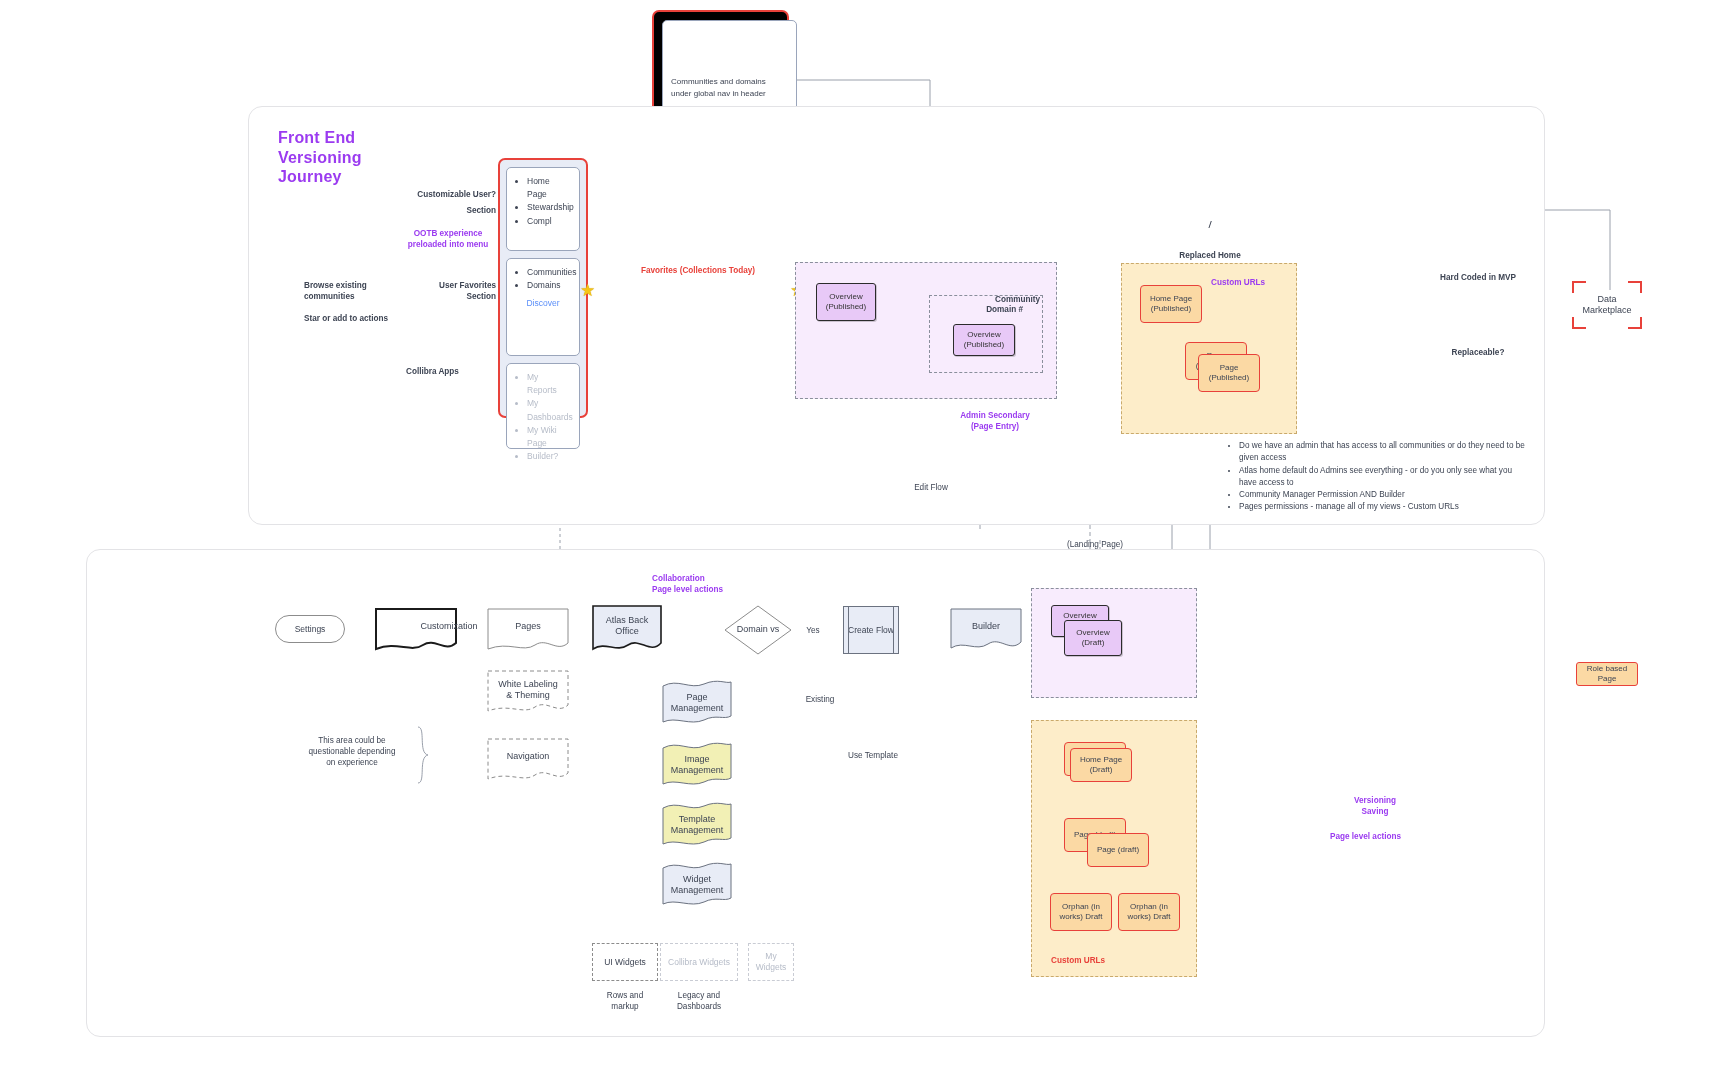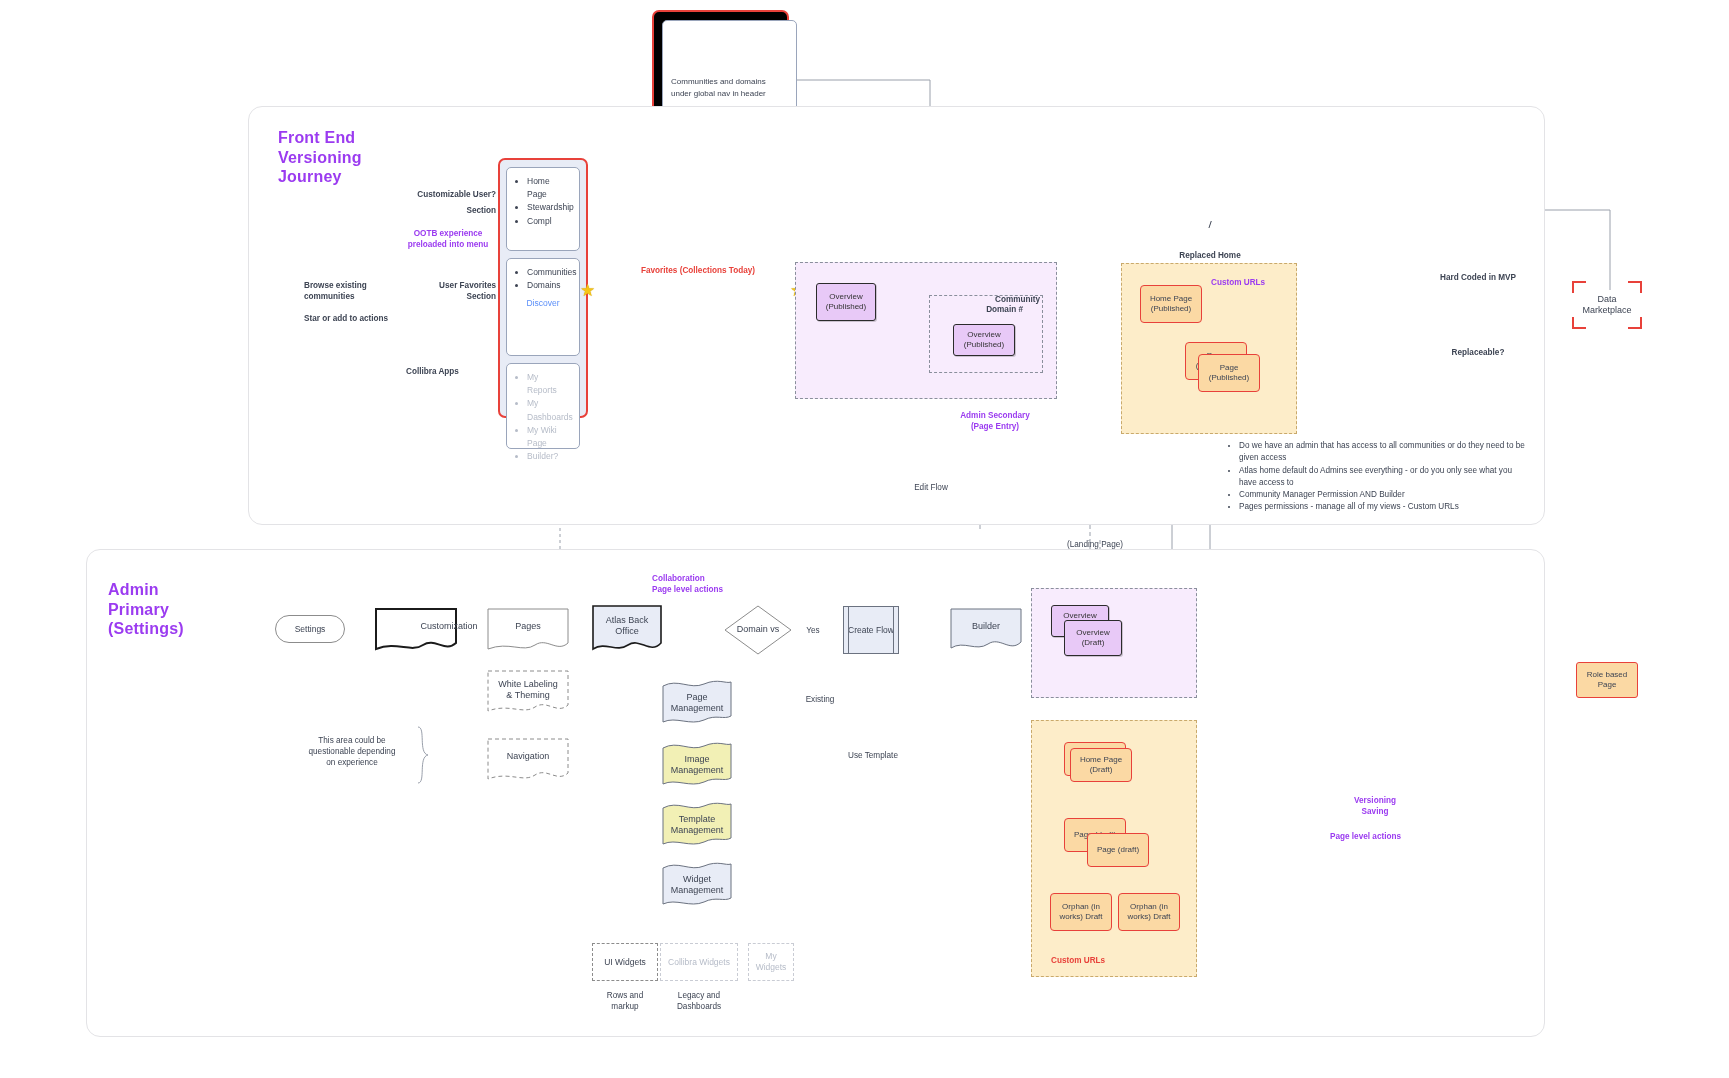--- a/index.html
+++ b/index.html
@@ -212,25 +212,20 @@
     <ul>
       <li>Do we have an admin that has access to all communities or do they need to be given access</li>
       <li>Atlas home default do Admins see everything - or do you only see  what you have access to</li>
       <li>Community Manager Permission AND Builder</li>
       <li>Pages permissions - manage all of my views - Custom URLs</li>
     </ul>
   </div>
 
   <div class="abs lane" style="left:86px;top:549px;width:1459px;height:488px;"></div>
 
-  <div class="abs lane-title" style="left:108px;top:580px;width:140px;">
-    <div>Admin</div>
-    <div>Primary</div>
-    <div>(Settings)</div>
-  </div>
 
   <div class="abs stadium box" style="left:275px;top:615px;width:70px;height:28px;">Settings</div>
 
   <div class="abs" style="left:375px;top:608px;width:82px;height:45px;">
     <svg width="82" height="45" viewBox="0 0 82 45" style="position:absolute;left:0;top:0;">
       <path d="M1,1 H81 V35 C70,45 60,29 48,37 C36,45 22,33 1,41 Z" fill="#ffffff" stroke="#1b1b1b" stroke-width="2"></path>
     </svg>
     <div class="box" style="position:absolute;left:0;top:0;width:82px;height:38px;padding-left:33px;">Customization</div>
   </div>
 
@@ -355,16 +350,16 @@
 
   <div class="abs orange-node box" style="left:1050px;top:893px;width:62px;height:38px;white-space:pre-line;">Orphan (in
 works) Draft</div>
   <div class="abs orange-node box" style="left:1118px;top:893px;width:62px;height:38px;white-space:pre-line;">Orphan (in
 works) Draft</div>
 
   <div class="abs lbl purple c" style="left:1320px;top:795px;width:110px;white-space:pre-line;">Versioning
 Saving</div>
   <div class="abs lbl purple" style="left:1330px;top:831px;width:120px;">Page level actions</div>
 
-  <div class="abs roleboxx box" style="left:1576px;top:662px;width:62px;height:36px;white-space:pre-line;">Role based
+  <div class="abs roleboxx box" style="left:1576px;top:662px;width:62px;height:24px;white-space:pre-line;">Role based
 Page</div>
 
 </div>
 
 </body></html>

